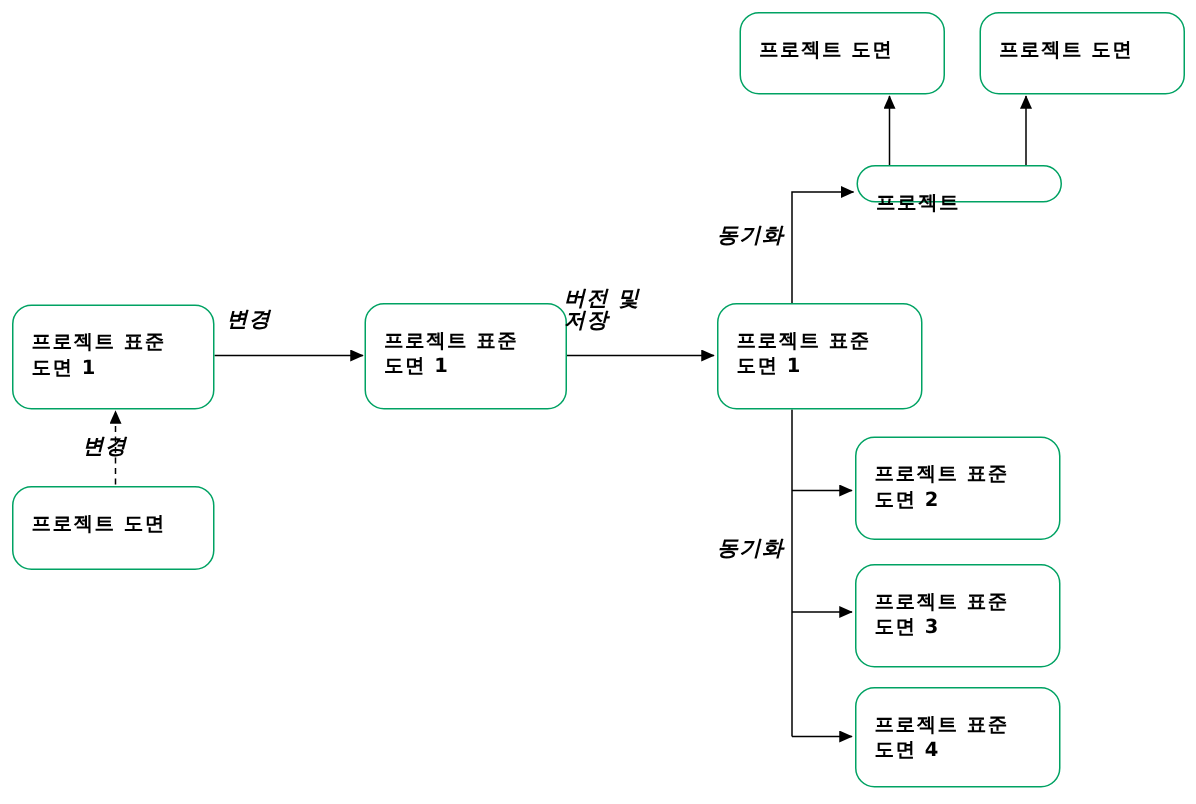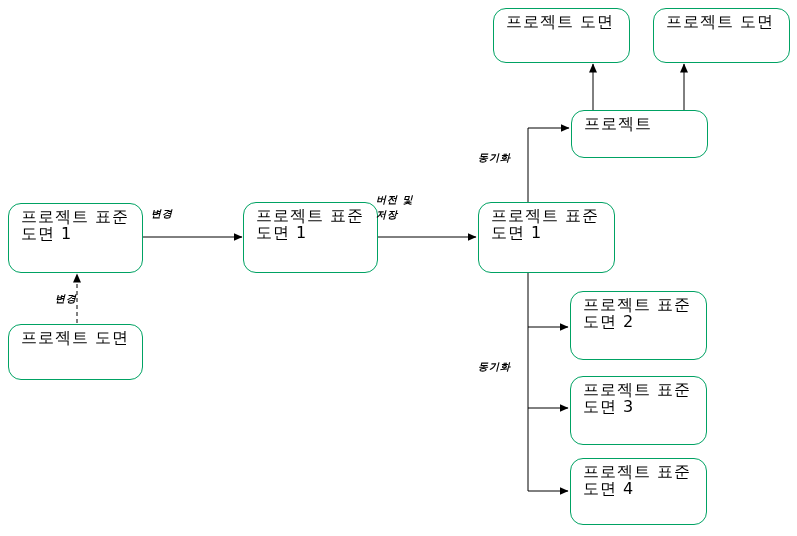--- a/index.html
+++ b/index.html
@@ -8,25 +8,25 @@
   .canvas {
     position:relative; width:797px; height:536px; background:var(--bg);
     font-family:"DejaVu Sans", sans-serif; overflow:hidden;
   }
   .connectors { position:absolute; left:0; top:0; width:797px; height:536px; pointer-events:none; }
   .connectors path { stroke:var(--line); stroke-width:1; fill:none; }
   .connectors .head { fill:var(--line); stroke:none; }
   .node {
     position:absolute; background:var(--bg);
     border:1px solid var(--green); border-radius:13px;
-    padding:4px 8px 0 12px; font-size:16px; font-weight:normal;
+    padding:16px 8px 0 12px; font-size:13px; font-weight:bold;
     line-height:17px; color:var(--text); white-space:pre-line; letter-spacing:1px;
   }
   .edge-label {
-    position:absolute; font-size:10px; font-style:italic; font-weight:bold;
+    position:absolute; font-size:14px; font-style:italic; font-weight:bold;
     color:var(--text); line-height:15px; white-space:pre-line; letter-spacing:1px;
   }
 </style>
 </head>
 <body>
 
 <div class="canvas">
 
   <svg class="connectors" viewBox="0 0 797 536" xmlns="http://www.w3.org/2000/svg">
     <defs>
@@ -50,21 +50,21 @@
 도면 1</div>
 
   <div class="node" style="left:8px;top:324px;width:135px;height:56px">프로젝트 도면</div>
 
   <div class="node" style="left:243px;top:202px;width:135px;height:71px">프로젝트 표준
 도면 1</div>
 
   <div class="node" style="left:478px;top:202px;width:137px;height:71px">프로젝트 표준
 도면 1</div>
 
-  <div class="node" style="left:571px;top:110px;width:137px;height:48px">프로젝트</div>
+  <div class="node" style="left:571px;top:110px;width:137px;height:25px">프로젝트</div>
 
   <div class="node" style="left:493px;top:8px;width:137px;height:55px">프로젝트 도면</div>
 
   <div class="node" style="left:653px;top:8px;width:137px;height:55px">프로젝트 도면</div>
 
   <div class="node" style="left:570px;top:291px;width:137px;height:69px">프로젝트 표준
 도면 2</div>
 
   <div class="node" style="left:570px;top:376px;width:137px;height:69px">프로젝트 표준
 도면 3</div>

